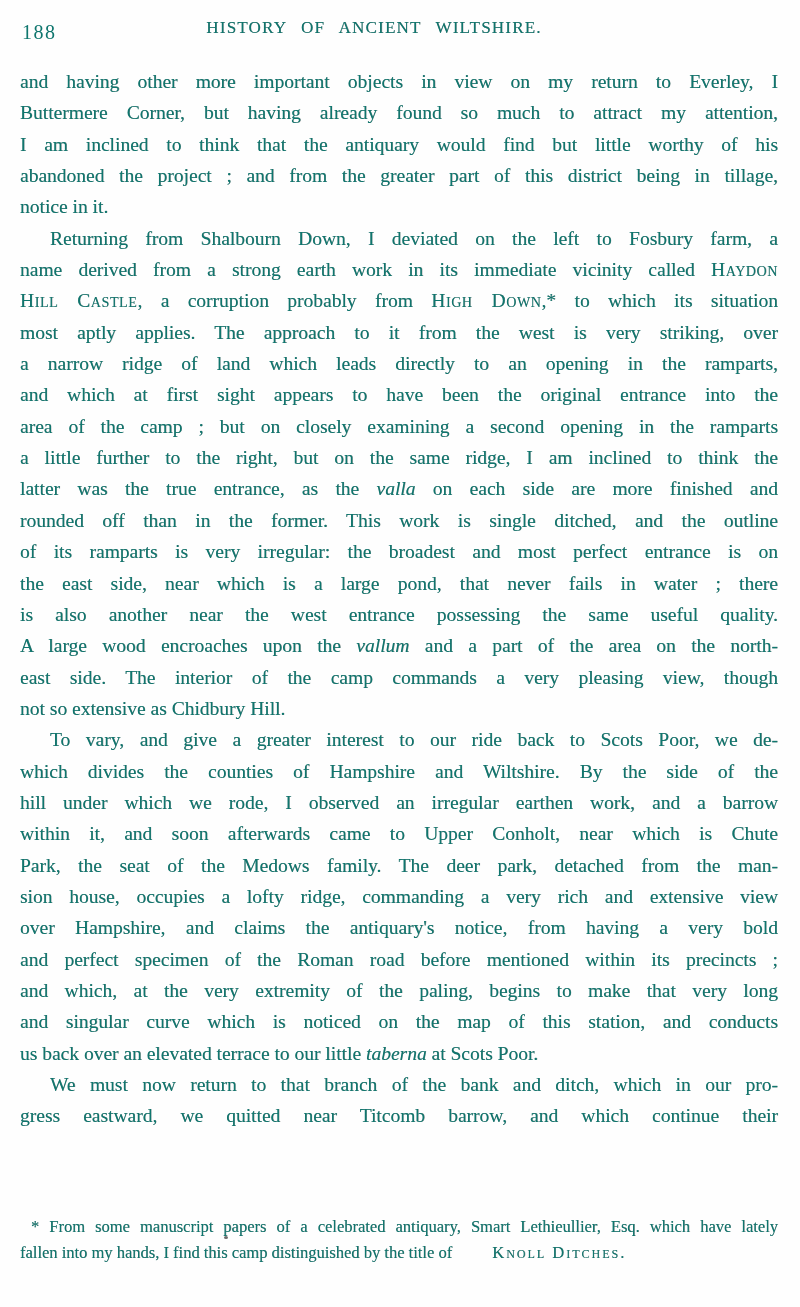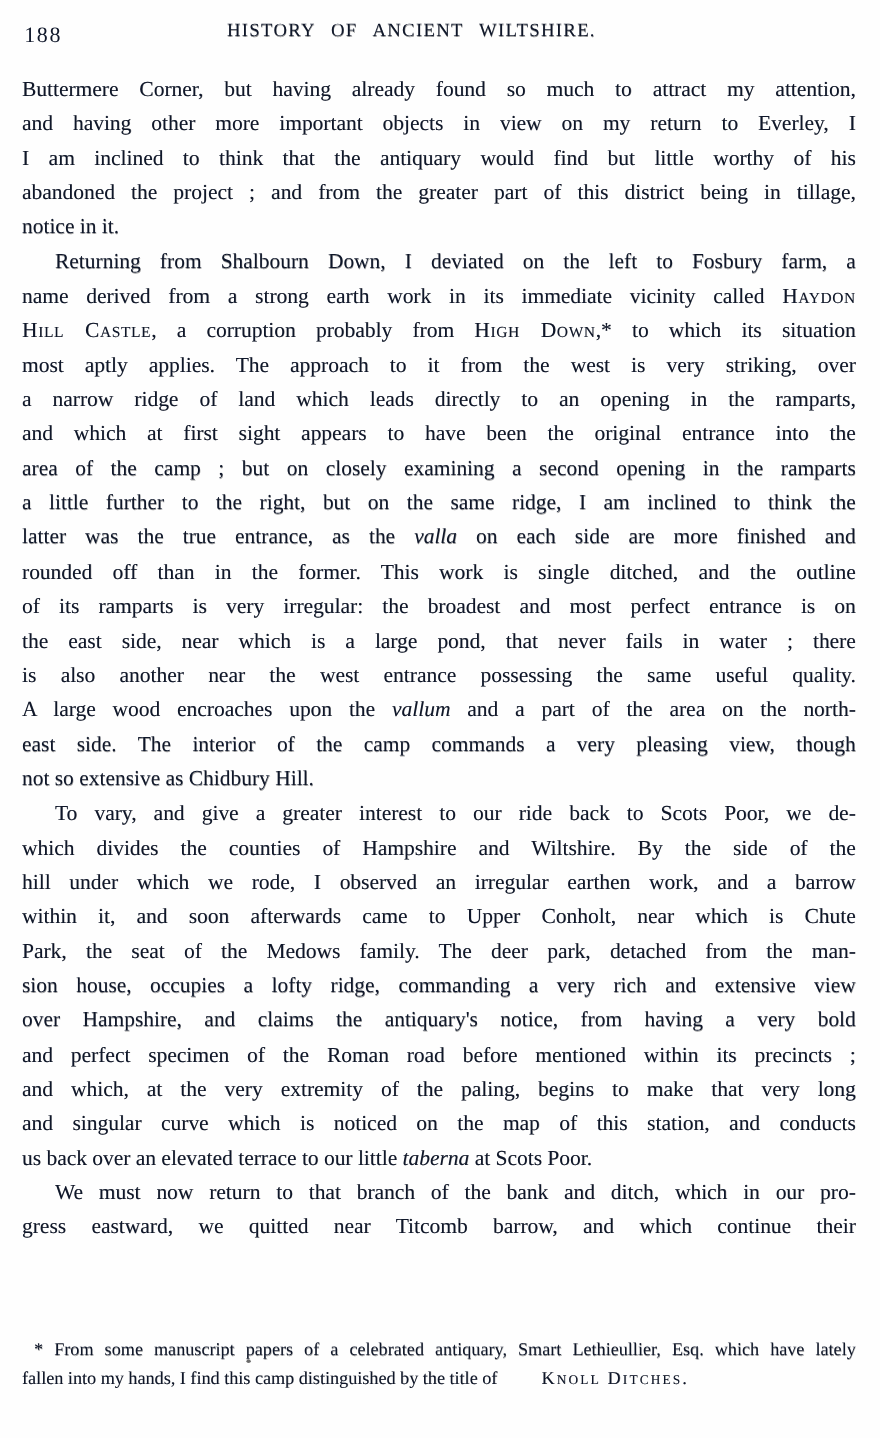--- a/index.html
+++ b/index.html
@@ -1,21 +1,21 @@
 <!DOCTYPE html>
 <html><head>
 <meta charset="utf-8">
 <style>
   html, body { margin: 0; padding: 0; background: #ffffff; }
   .page {
     position: relative;
     width: 800px;
     height: 1307px;
     background: #fefefe;
-    color: #0f172a;
+    color: #0f766e;
     font-family: "Liberation Serif", serif;
     overflow: hidden;
   }
   .page-header { position: absolute; top: 16px; left: 0; right: 0; height: 34px; }
   .page-number {
     position: absolute; left: 22px; top: 5px;
     font-size: 20px; letter-spacing: 1.5px;
   }
   .running-title {
     position: absolute; left: 0; right: 52px; top: 2px;
@@ -70,22 +70,22 @@
 
 <div class="page">
 
   <header class="page-header">
     <span class="page-number">188</span>
     <span class="running-title">HISTORY OF ANCIENT WILTSHIRE.</span>
   </header>
 
   <main class="body-text">
       <div class="paragraph">
+        <div class="line"><span>and having other more important objects in view on my return to Everley, I</span></div>
         <div class="line"><span>Buttermere Corner, but having already found so much to attract my attention,</span></div>
-        <div class="line"><span>and having other more important objects in view on my return to Everley, I</span></div>
         <div class="line"><span>I am inclined to think that the antiquary would find but little worthy of his</span></div>
         <div class="line"><span>abandoned the project ; and from the greater part of this district being in tillage,</span></div>
         <div class="line last"><span>notice in it.</span></div>
       </div>
       <div class="paragraph">
         <div class="line indent"><span>Returning from Shalbourn Down, I deviated on the left to Fosbury farm, a</span></div>
         <div class="line"><span>name derived from a strong earth work in its immediate vicinity called </span><span class="smallcaps">Haydon</span></div>
         <div class="line"><span class="smallcaps">Hill Castle</span><span>, a corruption probably from </span><span class="smallcaps">High Down</span><span>,* to which its situation</span></div>
         <div class="line"><span>most aptly applies. The approach to it from the west is very striking, over</span></div>
         <div class="line"><span>a narrow ridge of land which leads directly to an opening in the ramparts,</span></div>

